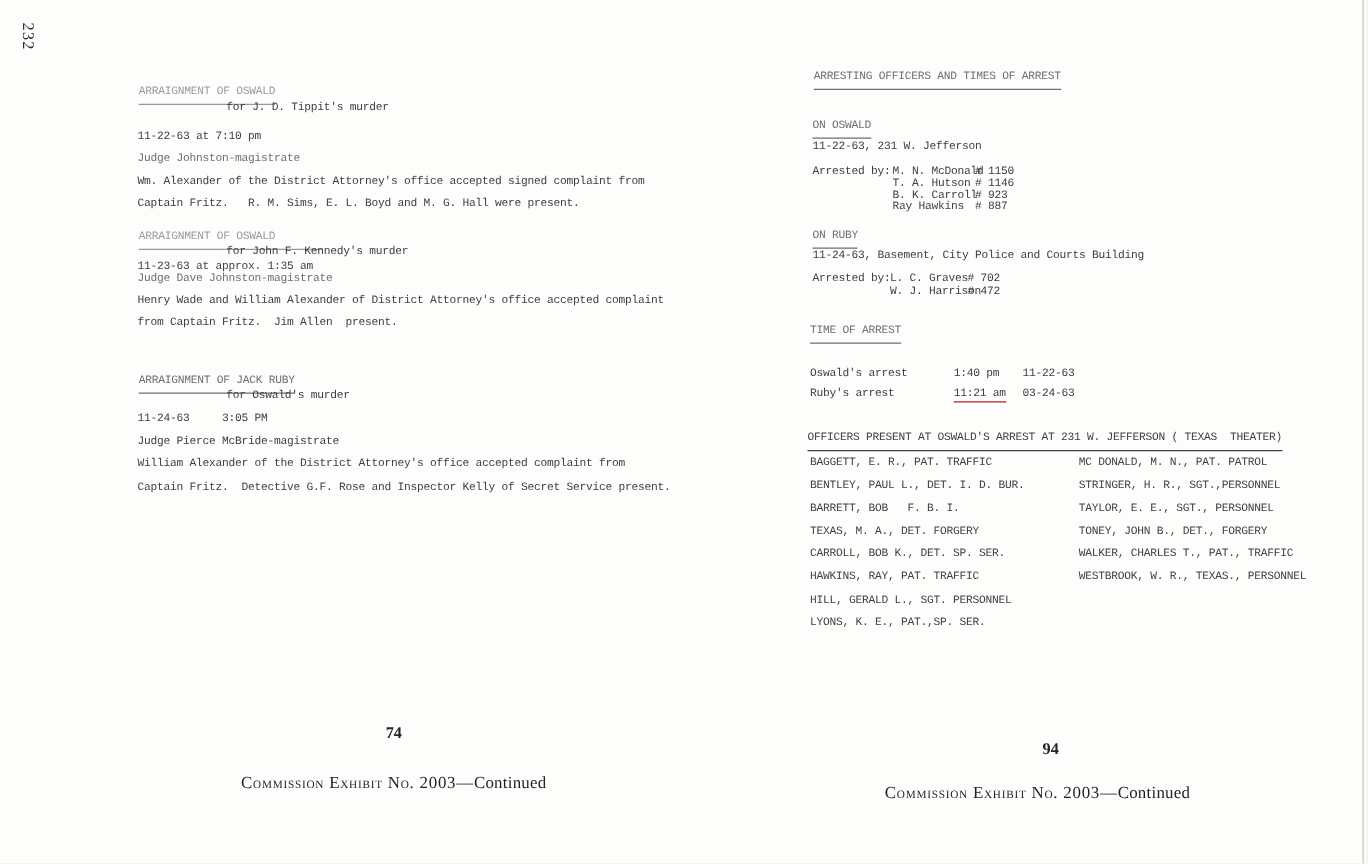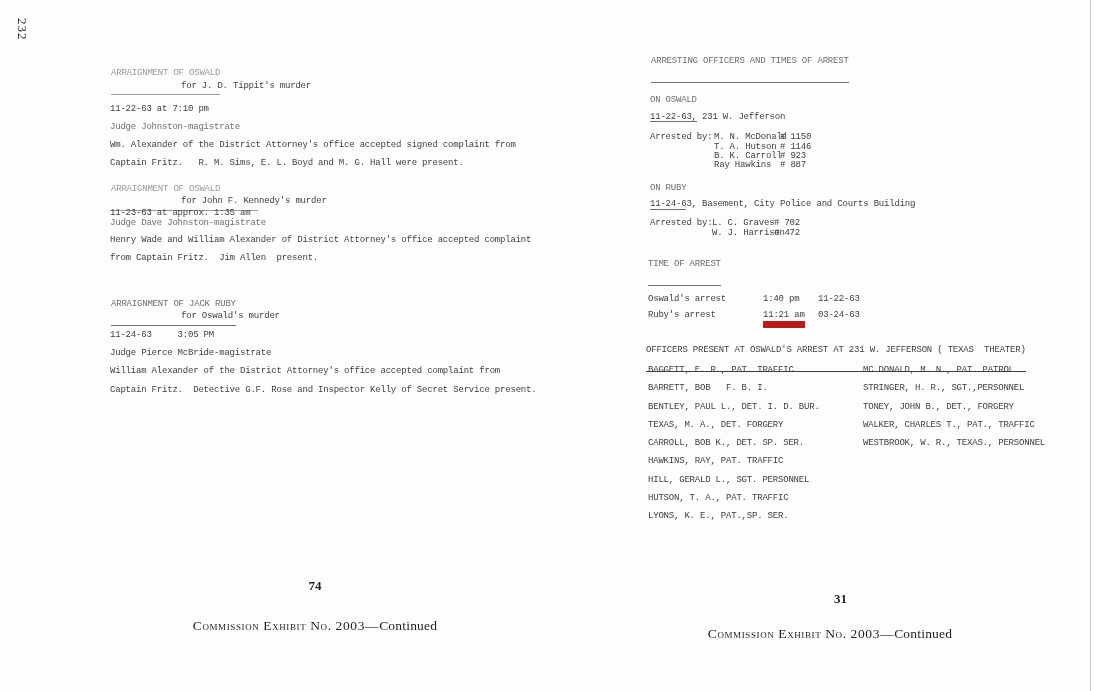--- a/index.html
+++ b/index.html
@@ -8,22 +8,22 @@
     font-family:"Liberation Mono","DejaVu Sans Mono",monospace;
     overflow:hidden;
   }
   .scan::after{content:'';position:absolute;right:3px;top:0;bottom:0;width:1px;background:#c6c6c3;}
   .tw{
     position:absolute;font-size:9px;letter-spacing:-0.2px;line-height:1.1;
     color:#3e3e3e;white-space:pre;
   }
   .f1{color:#9a9a9a;}
   .f2{color:#6e6e6e;}
-  .h{border-bottom:1px solid currentColor;padding-bottom:16px;}
-  .u{border-bottom:7px solid #b91c1c;padding-bottom:1px;margin-top:32px;}
+  .h{border-bottom:1px solid currentColor;padding-bottom:5px;}
+  .u{border-bottom:1px solid #b91c1c;padding-bottom:1px;margin-top:32px;}
   .ext{padding-right:38px;}
   .folio{
     position:absolute;left:30px;top:18px;
     font-family:"Liberation Serif","DejaVu Serif",serif;font-size:13px;color:#2e2e2e;
     transform:rotate(90deg);transform-origin:left top;letter-spacing:1px;
   }
   .pagenum{
     position:absolute;text-align:center;
     font-family:"Liberation Serif","DejaVu Serif",serif;font-size:13px;font-weight:600;color:#262626;
   }
@@ -98,34 +98,34 @@
     <div class="tw" style="left:763px;top:295px">1:40 pm</div>
     <div class="tw" style="left:818px;top:295px">11-22-63</div>
     <div class="tw" style="left:648px;top:311px">Ruby's arrest</div>
     <div class="tw" style="left:763px;top:311px"><span class="u">11:21 am</span></div>
     <div class="tw" style="left:818px;top:311px">03-24-63</div>
 
     <div class="tw" style="left:646px;top:346px"><span class="h">OFFICERS PRESENT AT OSWALD'S ARREST AT 231 W. JEFFERSON ( TEXAS  THEATER)</span></div>
 
     <div class="list-col" style="left:648px;top:365px">
         <div class="li">BAGGETT, E. R., PAT. TRAFFIC</div>
+        <div class="li">BENTLEY, PAUL L., DET. I. D. BUR.</div>
         <div class="li">BARRETT, BOB   F. B. I.</div>
-        <div class="li">BENTLEY, PAUL L., DET. I. D. BUR.</div>
         <div class="li">TEXAS, M. A., DET. FORGERY</div>
         <div class="li">CARROLL, BOB K., DET. SP. SER.</div>
         <div class="li">HAWKINS, RAY, PAT. TRAFFIC</div>
         <div class="li">HILL, GERALD L., SGT. PERSONNEL</div>
-        <div class="li">HUTSON, T. A., PAT. TRAFFIC</div>
         <div class="li">LYONS, K. E., PAT.,SP. SER.</div>
       </div>
     <div class="list-col" style="left:863px;top:365px">
         <div class="li">MC DONALD, M. N., PAT. PATROL</div>
         <div class="li">STRINGER, H. R., SGT.,PERSONNEL</div>
+        <div class="li">TAYLOR, E. E., SGT., PERSONNEL</div>
         <div class="li">TONEY, JOHN B., DET., FORGERY</div>
         <div class="li">WALKER, CHARLES T., PAT., TRAFFIC</div>
         <div class="li">WESTBROOK, W. R., TEXAS., PERSONNEL</div>
       </div>
 
-    <div class="pagenum" style="left:668px;top:591px;width:345px">31</div>
+    <div class="pagenum" style="left:668px;top:591px;width:345px">94</div>
     <div class="caption" style="left:645px;top:626px;width:370px"><span class="sc">Commission Exhibit No. 2003—</span><span>Continued</span></div>
   </div>
 
 </div>
 
 </body></html>

